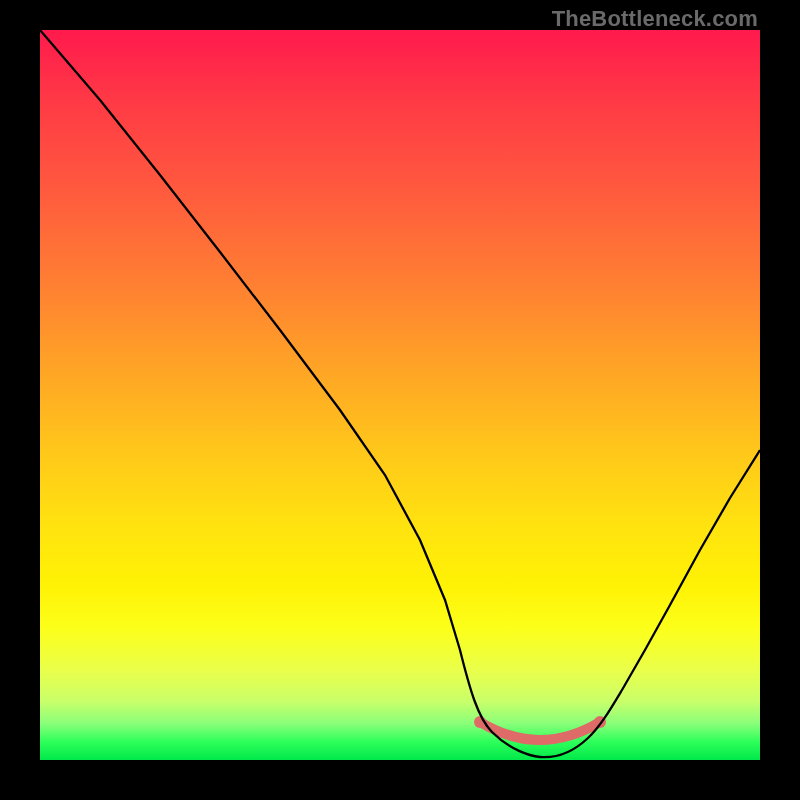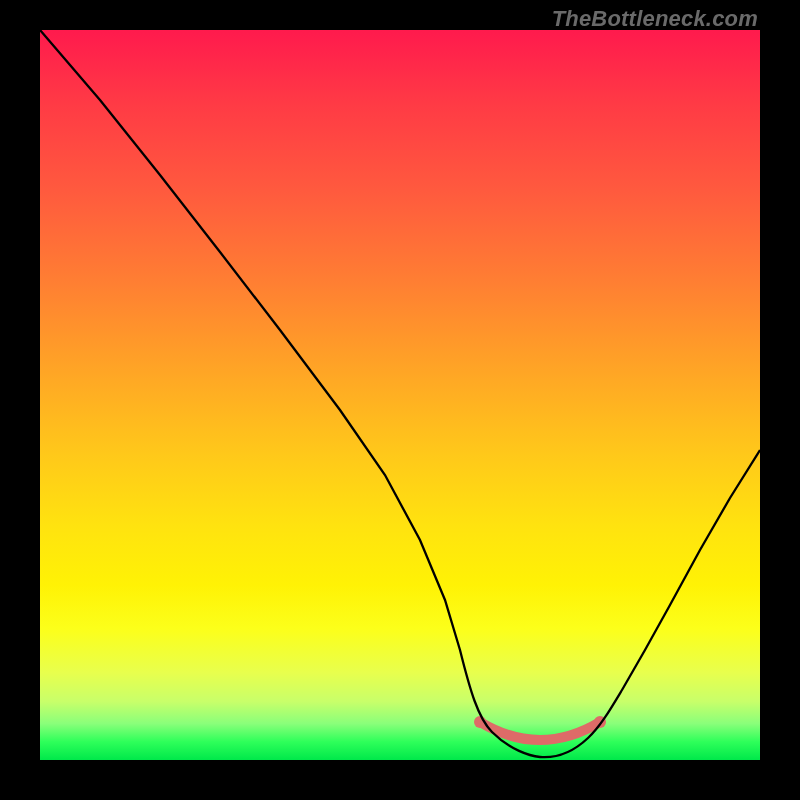--- a/index.html
+++ b/index.html
@@ -9,21 +9,20 @@
     height: 800px;
     background: #000;
     font-family: Arial, Helvetica, sans-serif;
     overflow: hidden;
   }
   .frame {
     position: relative;
     width: 800px;
     height: 800px;
     background: #000;
-    font-style: italic;
   }
   .plot {
     position: absolute;
     left: 40px;
     top: 30px;
     width: 720px;
     height: 730px;
     
     background: linear-gradient(
       to bottom,

